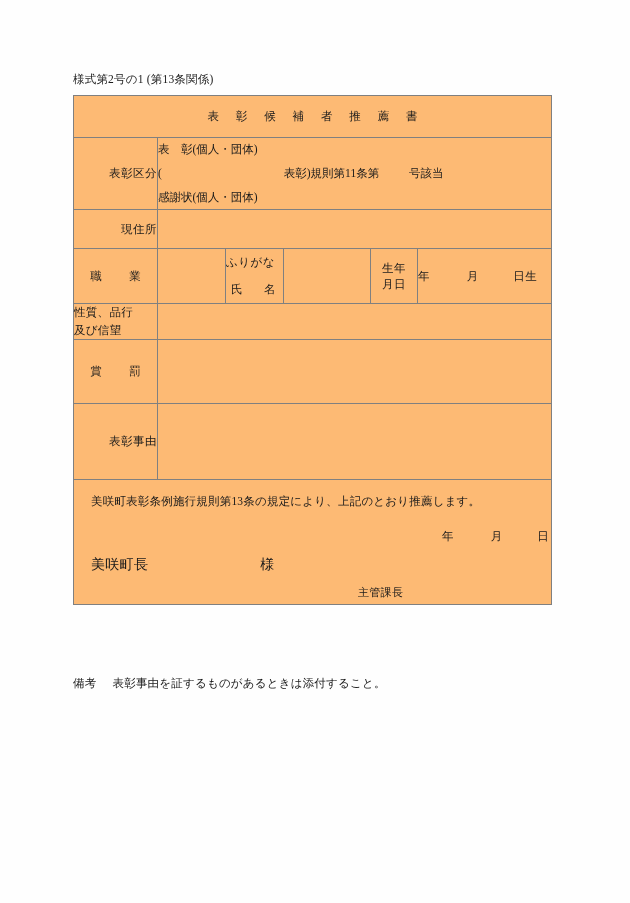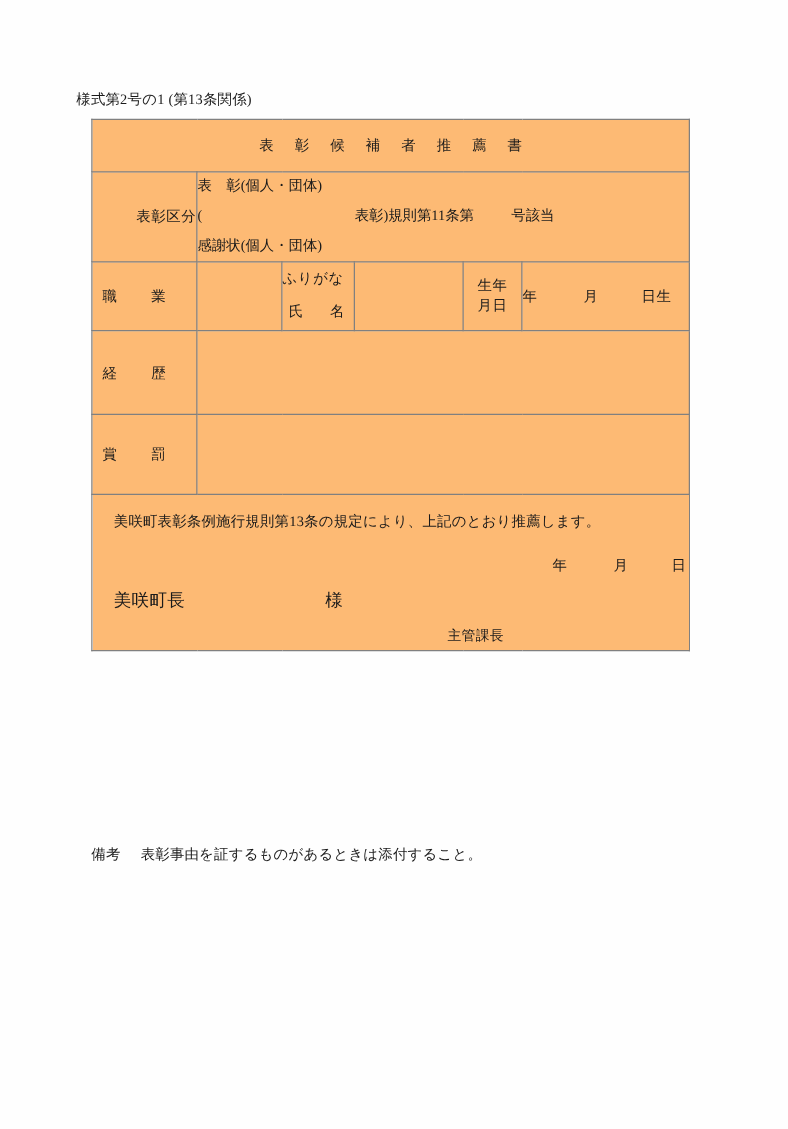--- a/index.html
+++ b/index.html
@@ -17,21 +17,21 @@
   }
   .page {
     position: absolute;
     inset: 0;
     background: #fefefe;
   }
 
   
   .form-no {
     position: absolute;
-    left: 61px;
+    left: 73px;
     top: 72px;
     font-size: 11.5px;
     letter-spacing: 0.2px;
     white-space: nowrap;
   }
 
   
   table.form-table {
     position: absolute;
     left: 73px;
@@ -56,20 +56,21 @@
     letter-spacing: 7px;
     text-indent: 7px;
     font-size: 12px;
   }
 
   .label-center {
     text-align: right;
     letter-spacing: 0.5px;
   }
   .label-wide {
+    text-align: center;
     letter-spacing: 8px;
     text-indent: 8px;
   }
   .label-left {
     padding-left: 6px;
     line-height: 1.5;
     letter-spacing: 0.3px;
   }
 
   .kubun-cell {
@@ -174,47 +175,58 @@
 
     <tr>
       <td class="label-center">表彰区分</td>
       <td class="kubun-cell" colspan="5">
         <div class="kubun-line">表　彰(個人・団体)</div>
         <div class="kubun-line"><span>(</span><span class="sp-mid"></span><span>表彰)規則第11条第</span><span class="sp-small"></span><span>号該当</span></div>
         <div class="kubun-line">感謝状(個人・団体)</div>
       </td>
     </tr>
 
+    <tr>
+      <td class="label-center" style="height:38px">現住所</td>
+      <td class="cell-pad" colspan="5"></td>
+    </tr>
 
     <tr>
       <td class="label-wide" style="height:53px">職　業</td>
       <td class="cell-pad"></td>
       <td class="furigana-cell">
         <div>ふりがな</div>
         <div class="furi-name">氏　名</div>
       </td>
       <td class="cell-pad"></td>
       <td class="seinen-cell">
         <div>生年</div>
         <div>月日</div>
       </td>
       <td class="ymd-cell"><span>年</span><span class="sp-ymd"></span><span>月</span><span class="sp-ymd2"></span><span>日生</span></td>
     </tr>
 
-
-    <tr>
-      <td class="label-wide" style="height:66px">経　歴</td>
-      <td class="cell-pad" colspan="5"></td>
-    </tr>
+    <tr>
+      <td class="label-left" style="height:33px">
+        <div>性質、品行</div>
+        <div>及び信望</div>
+      </td>
+      <td class="cell-pad" colspan="5"></td>
+    </tr>
+
 
     <tr>
       <td class="label-wide" style="height:63px">賞　罰</td>
       <td class="cell-pad" colspan="5"></td>
     </tr>
 
+    <tr>
+      <td class="label-center" style="height:75px">表彰事由</td>
+      <td class="cell-pad" colspan="5"></td>
+    </tr>
 
     <tr>
       <td class="footer-cell" colspan="6">
         <div class="footer-stmt">美咲町表彰条例施行規則第13条の規定により、上記のとおり推薦します。</div>
         <div class="footer-date"><span>年</span><span class="sp-ymd"></span><span>月</span><span class="sp-ymd2"></span><span>日</span></div>
         <div class="footer-mayor"><span>美咲町長</span><span class="sp-sama"></span><span>様</span></div>
         <div class="footer-section">主管課長</div>
       </td>
     </tr>
   </tbody>

